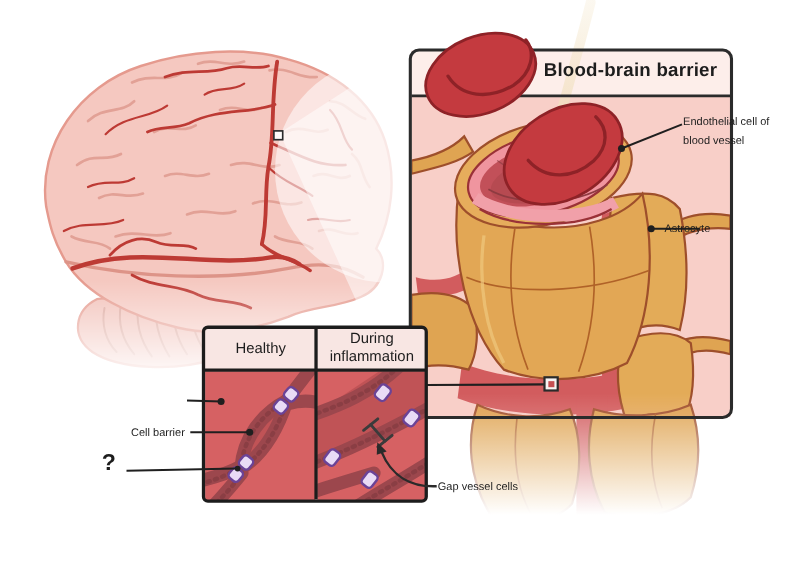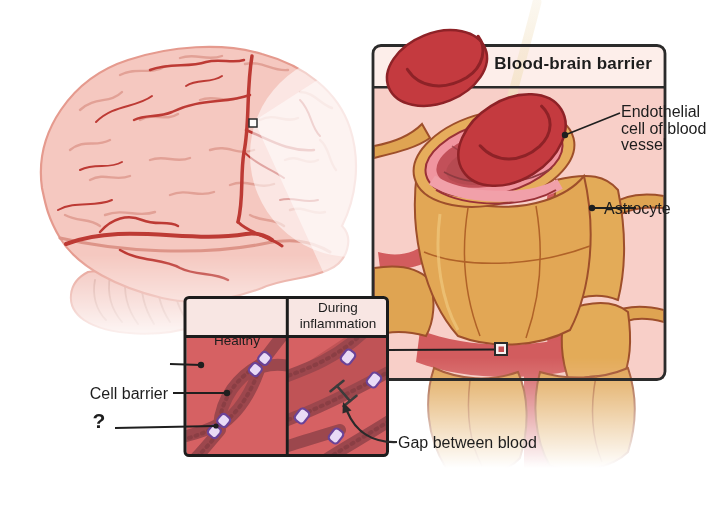--- a/index.html
+++ b/index.html
@@ -1,24 +1,24 @@
 <!DOCTYPE html>
 <html><head>
 <meta charset="utf-8">
 <style>
   html,body{margin:0;padding:0;background:#ffffff;}
   #canvas{position:relative;width:728px;height:523px;background:#ffffff;overflow:hidden;
           font-family:"Liberation Sans",sans-serif;color:#1d1d1d;}
   #art{position:absolute;left:0;top:0;}
-  .lbl{position:absolute;font-size:16px;line-height:17px;color:#1d1d1d;}
+  .lbl{position:absolute;font-size:10px;line-height:17px;color:#1d1d1d;}
   .lbl-title{left:374px;top:55px;width:278px;text-align:right;padding-right:14px;
              font-size:17px;font-weight:bold;letter-spacing:.2px;}
   .lbl-endothelial{left:621px;top:104px;width:92px;line-height:16.5px;}
   .lbl-astrocyte{left:604px;top:200px;}
-  .lbl-healthy{left:187px;top:308px;width:100px;text-align:center;font-size:13.5px;font-weight:400;margin-top:24px;}
+  .lbl-healthy{left:187px;top:308px;width:100px;text-align:center;font-size:13.5px;font-weight:400;}
   .lbl-inflammation{left:289px;top:300px;width:98px;text-align:center;font-size:13.5px;line-height:15.5px;}
   .lbl-cytosol{left:58px;top:356px;width:108px;text-align:right;}
   .lbl-cellmembrane{left:38px;top:385px;width:130px;text-align:right;}
   .lbl-question{left:86px;top:412px;width:26px;text-align:center;font-size:21px;font-weight:bold;}
   .lbl-gap{left:398px;top:434px;}
 </style>
 </head>
 <body>
 
 <div id="canvas">
@@ -296,15 +296,15 @@
   </g>
 </svg>
 
 <div class="lbl lbl-title">Blood-brain barrier</div>
 <div class="lbl lbl-endothelial">Endothelial cell of blood vessel</div>
 <div class="lbl lbl-astrocyte">Astrocyte</div>
 <div class="lbl lbl-healthy">Healthy</div>
 <div class="lbl lbl-inflammation">During inflammation</div>
 <div class="lbl lbl-cellmembrane">Cell barrier</div>
 <div class="lbl lbl-question">?</div>
-<div class="lbl lbl-gap">Gap between blood</div>
+<div class="lbl lbl-gap">Gap vessel cells</div>
 
 </div>
 
 </body></html>

